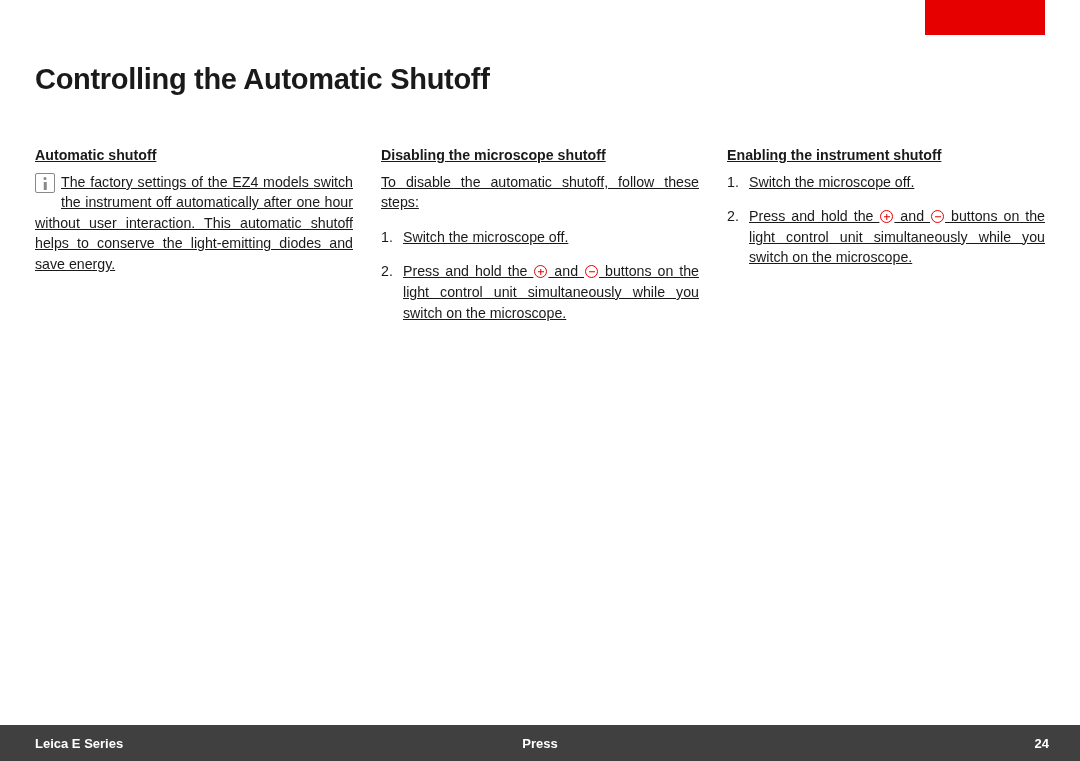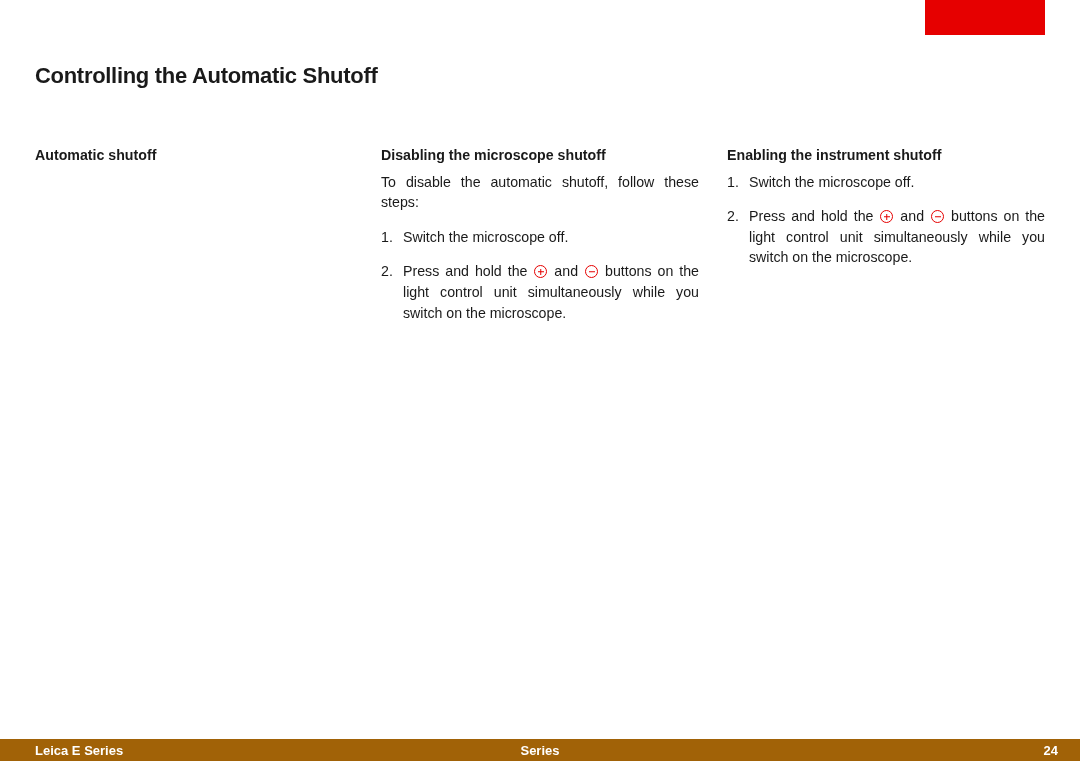--- a/index.html
+++ b/index.html
@@ -1,50 +1,54 @@
 <!DOCTYPE html>
 <html><head>
 <meta charset="utf-8">
 <style>
   * { box-sizing: border-box; margin: 0; padding: 0; }
   html, body { width: 1080px; height: 761px; background: #fff; font-family: "Myriad Pro", "Segoe UI", Arial, sans-serif; color: #1a1a1a; }
   .page { position: relative; width: 1080px; height: 761px; }
   .red-block { position: absolute; top: 0; right: 35px; width: 120px; height: 35px; background: #e60000; }
-  .title { position: absolute; top: 63px; left: 35px; font-size: 22px; font-weight: 700; color: #1a1a1a; letter-spacing: -0.3px; }
-  .columns { position: absolute; top: 145px; left: 35px; right: 35px; display: flex; gap: 28px; }
+  .title { position: absolute; top: 63px; left: 35px; font-size: 29px; font-weight: 700; color: #1a1a1a; letter-spacing: -0.3px; }
+  .columns { position: absolute; top: 145px; left: 35px; right: 35px; display: flex; gap: 28px; text-decoration: underline; }
   .col { width: 318px; font-size: 14.2px; line-height: 1.45; }
   .col-heading { font-weight: 700; margin-bottom: 6px; }
   .col p { margin-bottom: 14px; }
   .info-icon { display: inline-block; width: 20px; height: 20px; border: 1.2px solid #888; border-radius: 2px; vertical-align: top; position: relative; margin-right: 6px; margin-top: 1px; float: left; }
   .info-icon::before { content: ""; position: absolute; left: 50%; top: 3px; width: 3px; height: 3px; background: #888; border-radius: 50%; transform: translateX(-50%); }
   .info-icon::after { content: ""; position: absolute; left: 50%; top: 8px; width: 2.5px; height: 8px; background: #888; transform: translateX(-50%); }
   .justify { text-align: justify; }
   ol { list-style: none; counter-reset: item; padding-left: 0; }
   ol li { counter-increment: item; position: relative; padding-left: 22px; margin-bottom: 14px; text-align: justify; }
   ol li::before { content: counter(item) "."; position: absolute; left: 0; }
   .btn { display: inline-block; width: 13px; height: 13px; border: 1.5px solid #e60000; border-radius: 50%; position: relative; vertical-align: -2px; margin: 0 1px; }
   .btn.plus::before { content: ""; position: absolute; left: 2.5px; right: 2.5px; top: 50%; height: 1.5px; background: #e60000; transform: translateY(-50%); }
   .btn.plus::after { content: ""; position: absolute; top: 2.5px; bottom: 2.5px; left: 50%; width: 1.5px; background: #e60000; transform: translateX(-50%); }
   .btn.minus::before { content: ""; position: absolute; left: 2.5px; right: 2.5px; top: 50%; height: 1.5px; background: #e60000; transform: translateY(-50%); }
-  .footer { position: absolute; bottom: 0; left: 0; right: 0; height: 22px; background: #a16207; color: #fff; display: flex; align-items: center; font-size: 13px; font-weight: 700; }
+  .footer { position: absolute; bottom: 0; left: 0; right: 0; height: 36px; background: #404040; color: #fff; display: flex; align-items: center; font-size: 13px; font-weight: 700; }
   .footer .left { position: absolute; left: 35px; }
   .footer .center { width: 100%; text-align: center; }
-  .footer .right { position: absolute; right: 22px; }
+  .footer .right { position: absolute; right: 31px; }
 </style>
 </head>
 <body>
 
 <div class="page">
   <div class="red-block"></div>
   <h1 class="title">Controlling the Automatic Shutoff</h1>
 
   <div class="columns">
 
     <div class="col">
       <div class="col-heading">Automatic shutoff</div>
+      <p class="justify">
+        <span class="info-icon"></span>
+        <span>The factory settings of the EZ4 models switch the instrument off automatically after one hour without user interaction. This automatic shutoff helps to conserve the light-emitting diodes and save energy.</span>
+      </p>
     </div>
 
     <div class="col">
       <div class="col-heading">Disabling the microscope shutoff</div>
       <p class="justify">To disable the automatic shutoff, follow these steps:</p>
       <ol>
         <li>Switch the microscope off.</li>
         <li>
           <span>Press and hold the </span><span class="btn plus"></span><span> and </span><span class="btn minus"></span><span> buttons on the light control unit simultaneously while you switch on the microscope.</span>
         </li>
@@ -58,16 +62,16 @@
         <li>
           <span>Press and hold the </span><span class="btn plus"></span><span> and </span><span class="btn minus"></span><span> buttons on the light control unit simultaneously while you switch on the microscope.</span>
         </li>
       </ol>
     </div>
 
   </div>
 
   <div class="footer">
     <div class="left">Leica E Series</div>
-    <div class="center">Series</div>
+    <div class="center">Press</div>
     <div class="right">24</div>
   </div>
 </div>
 
 </body></html>

